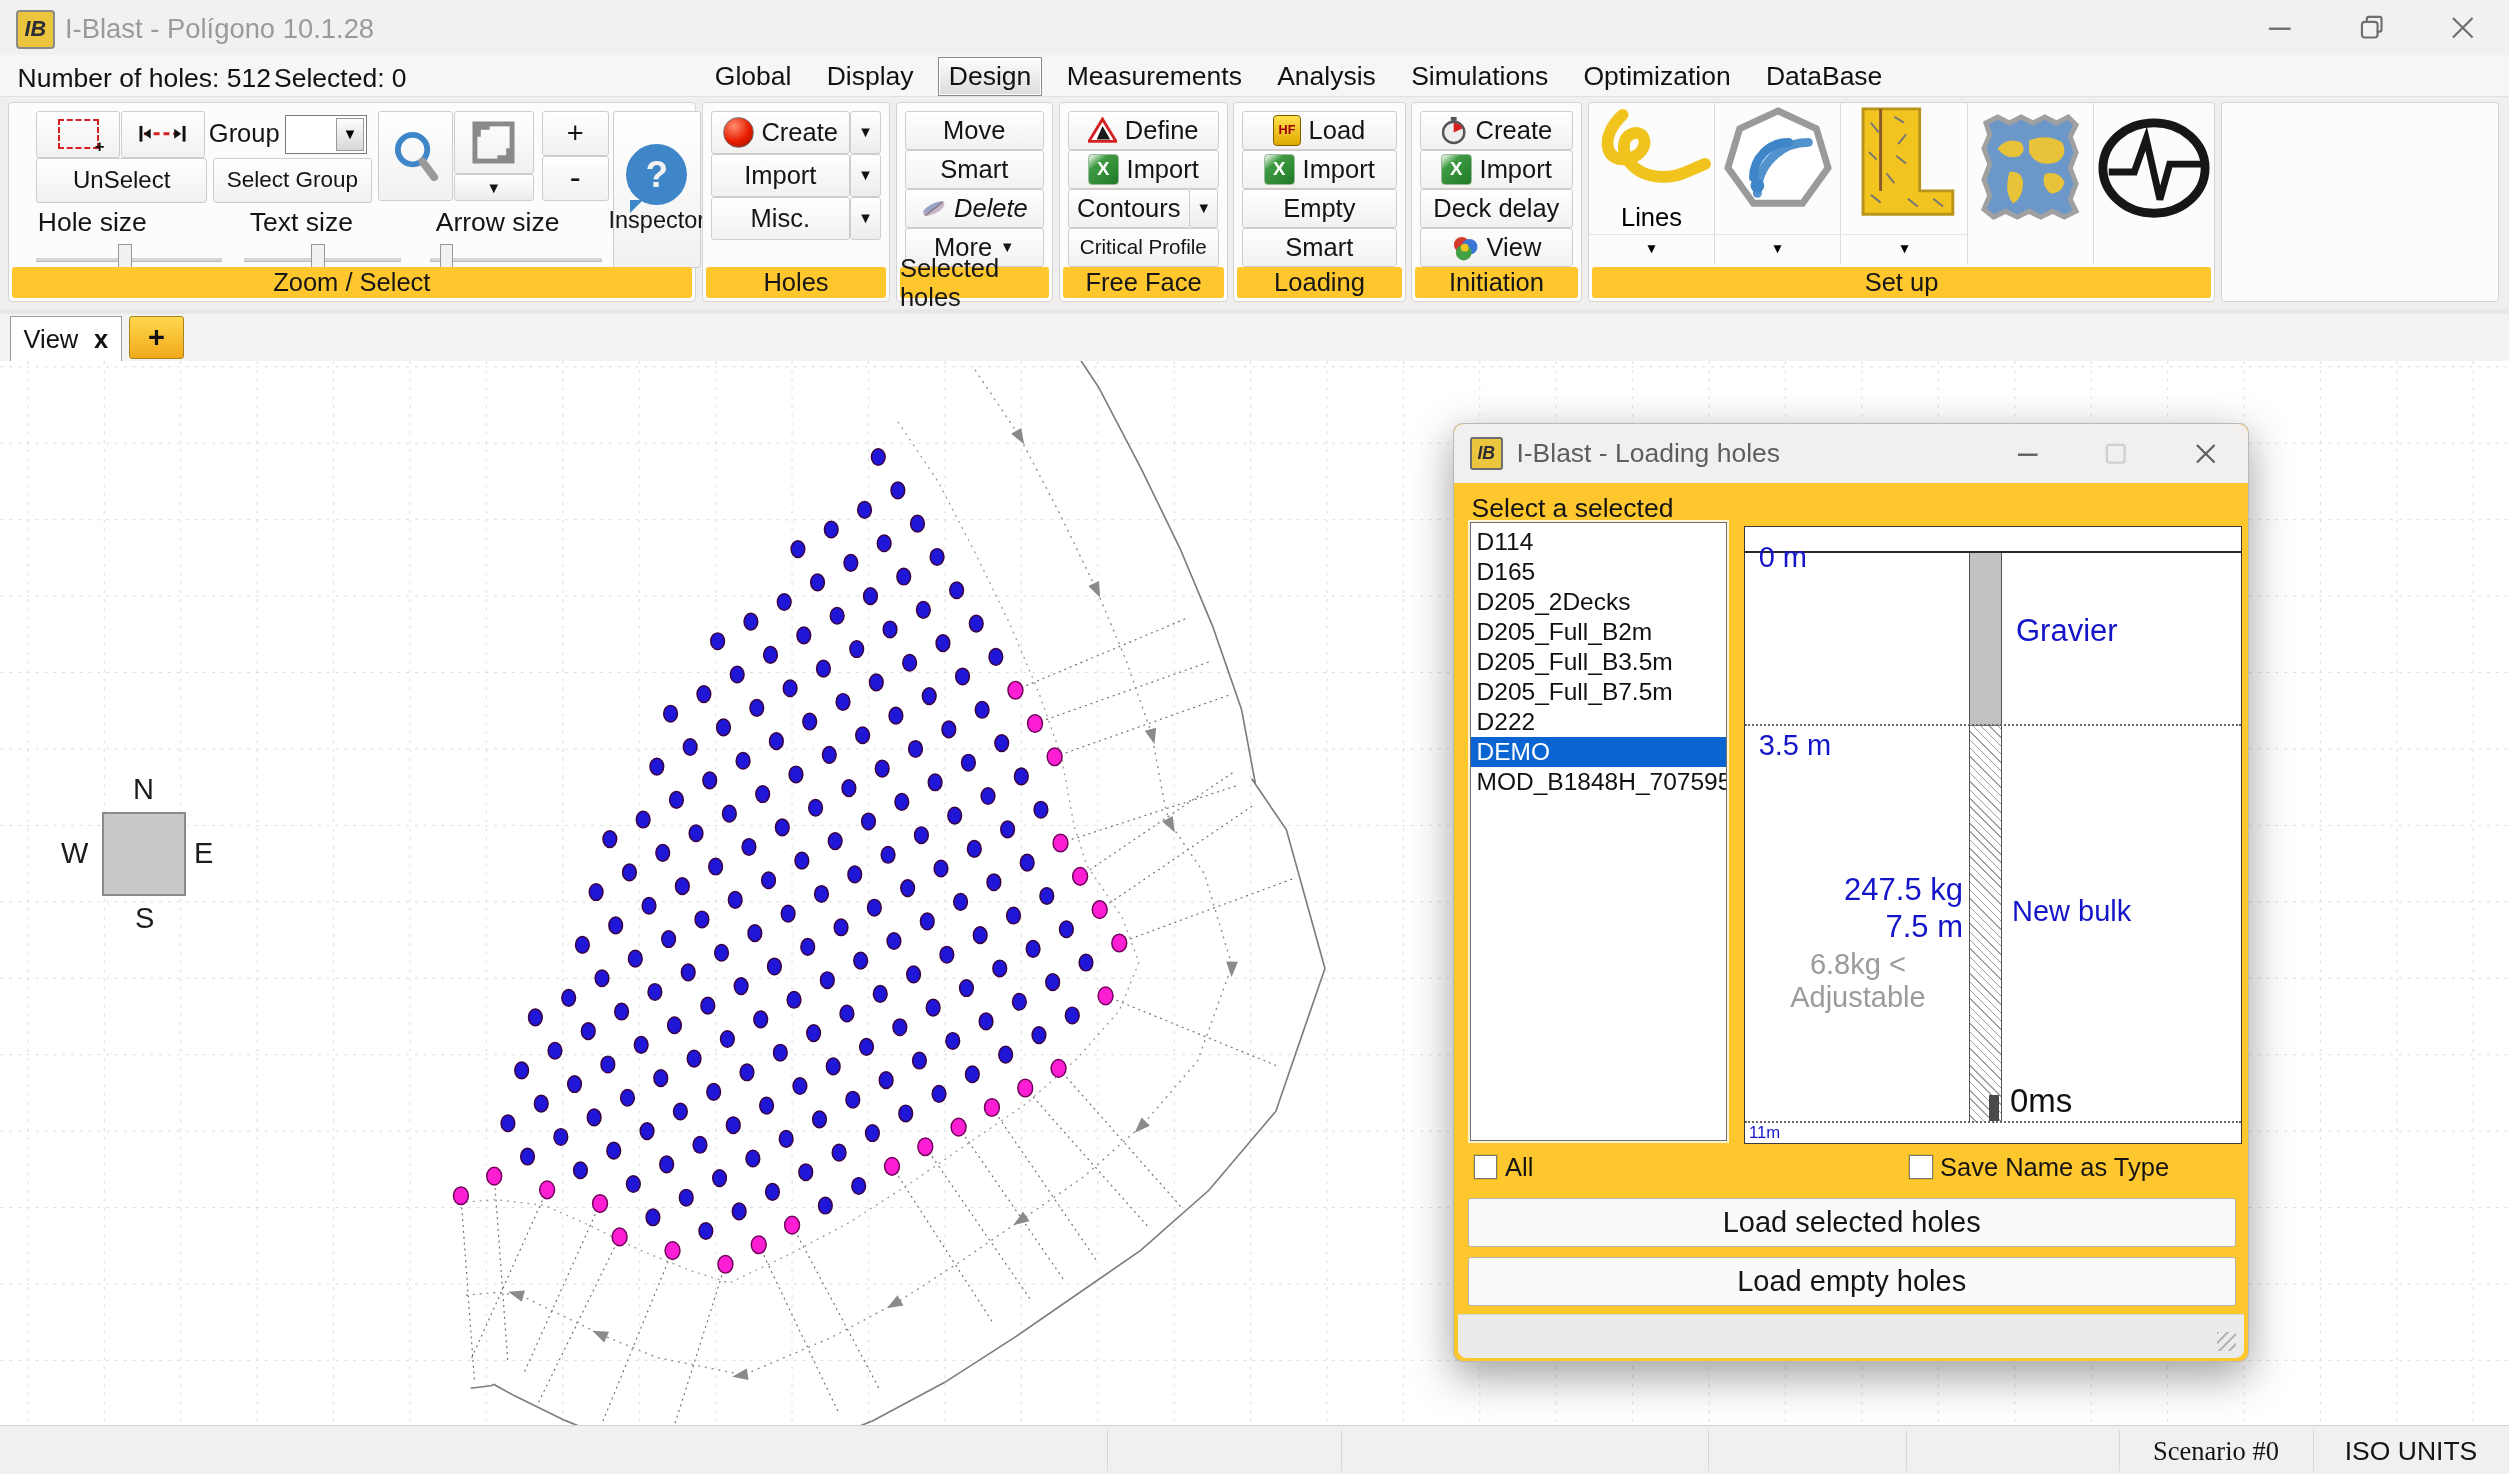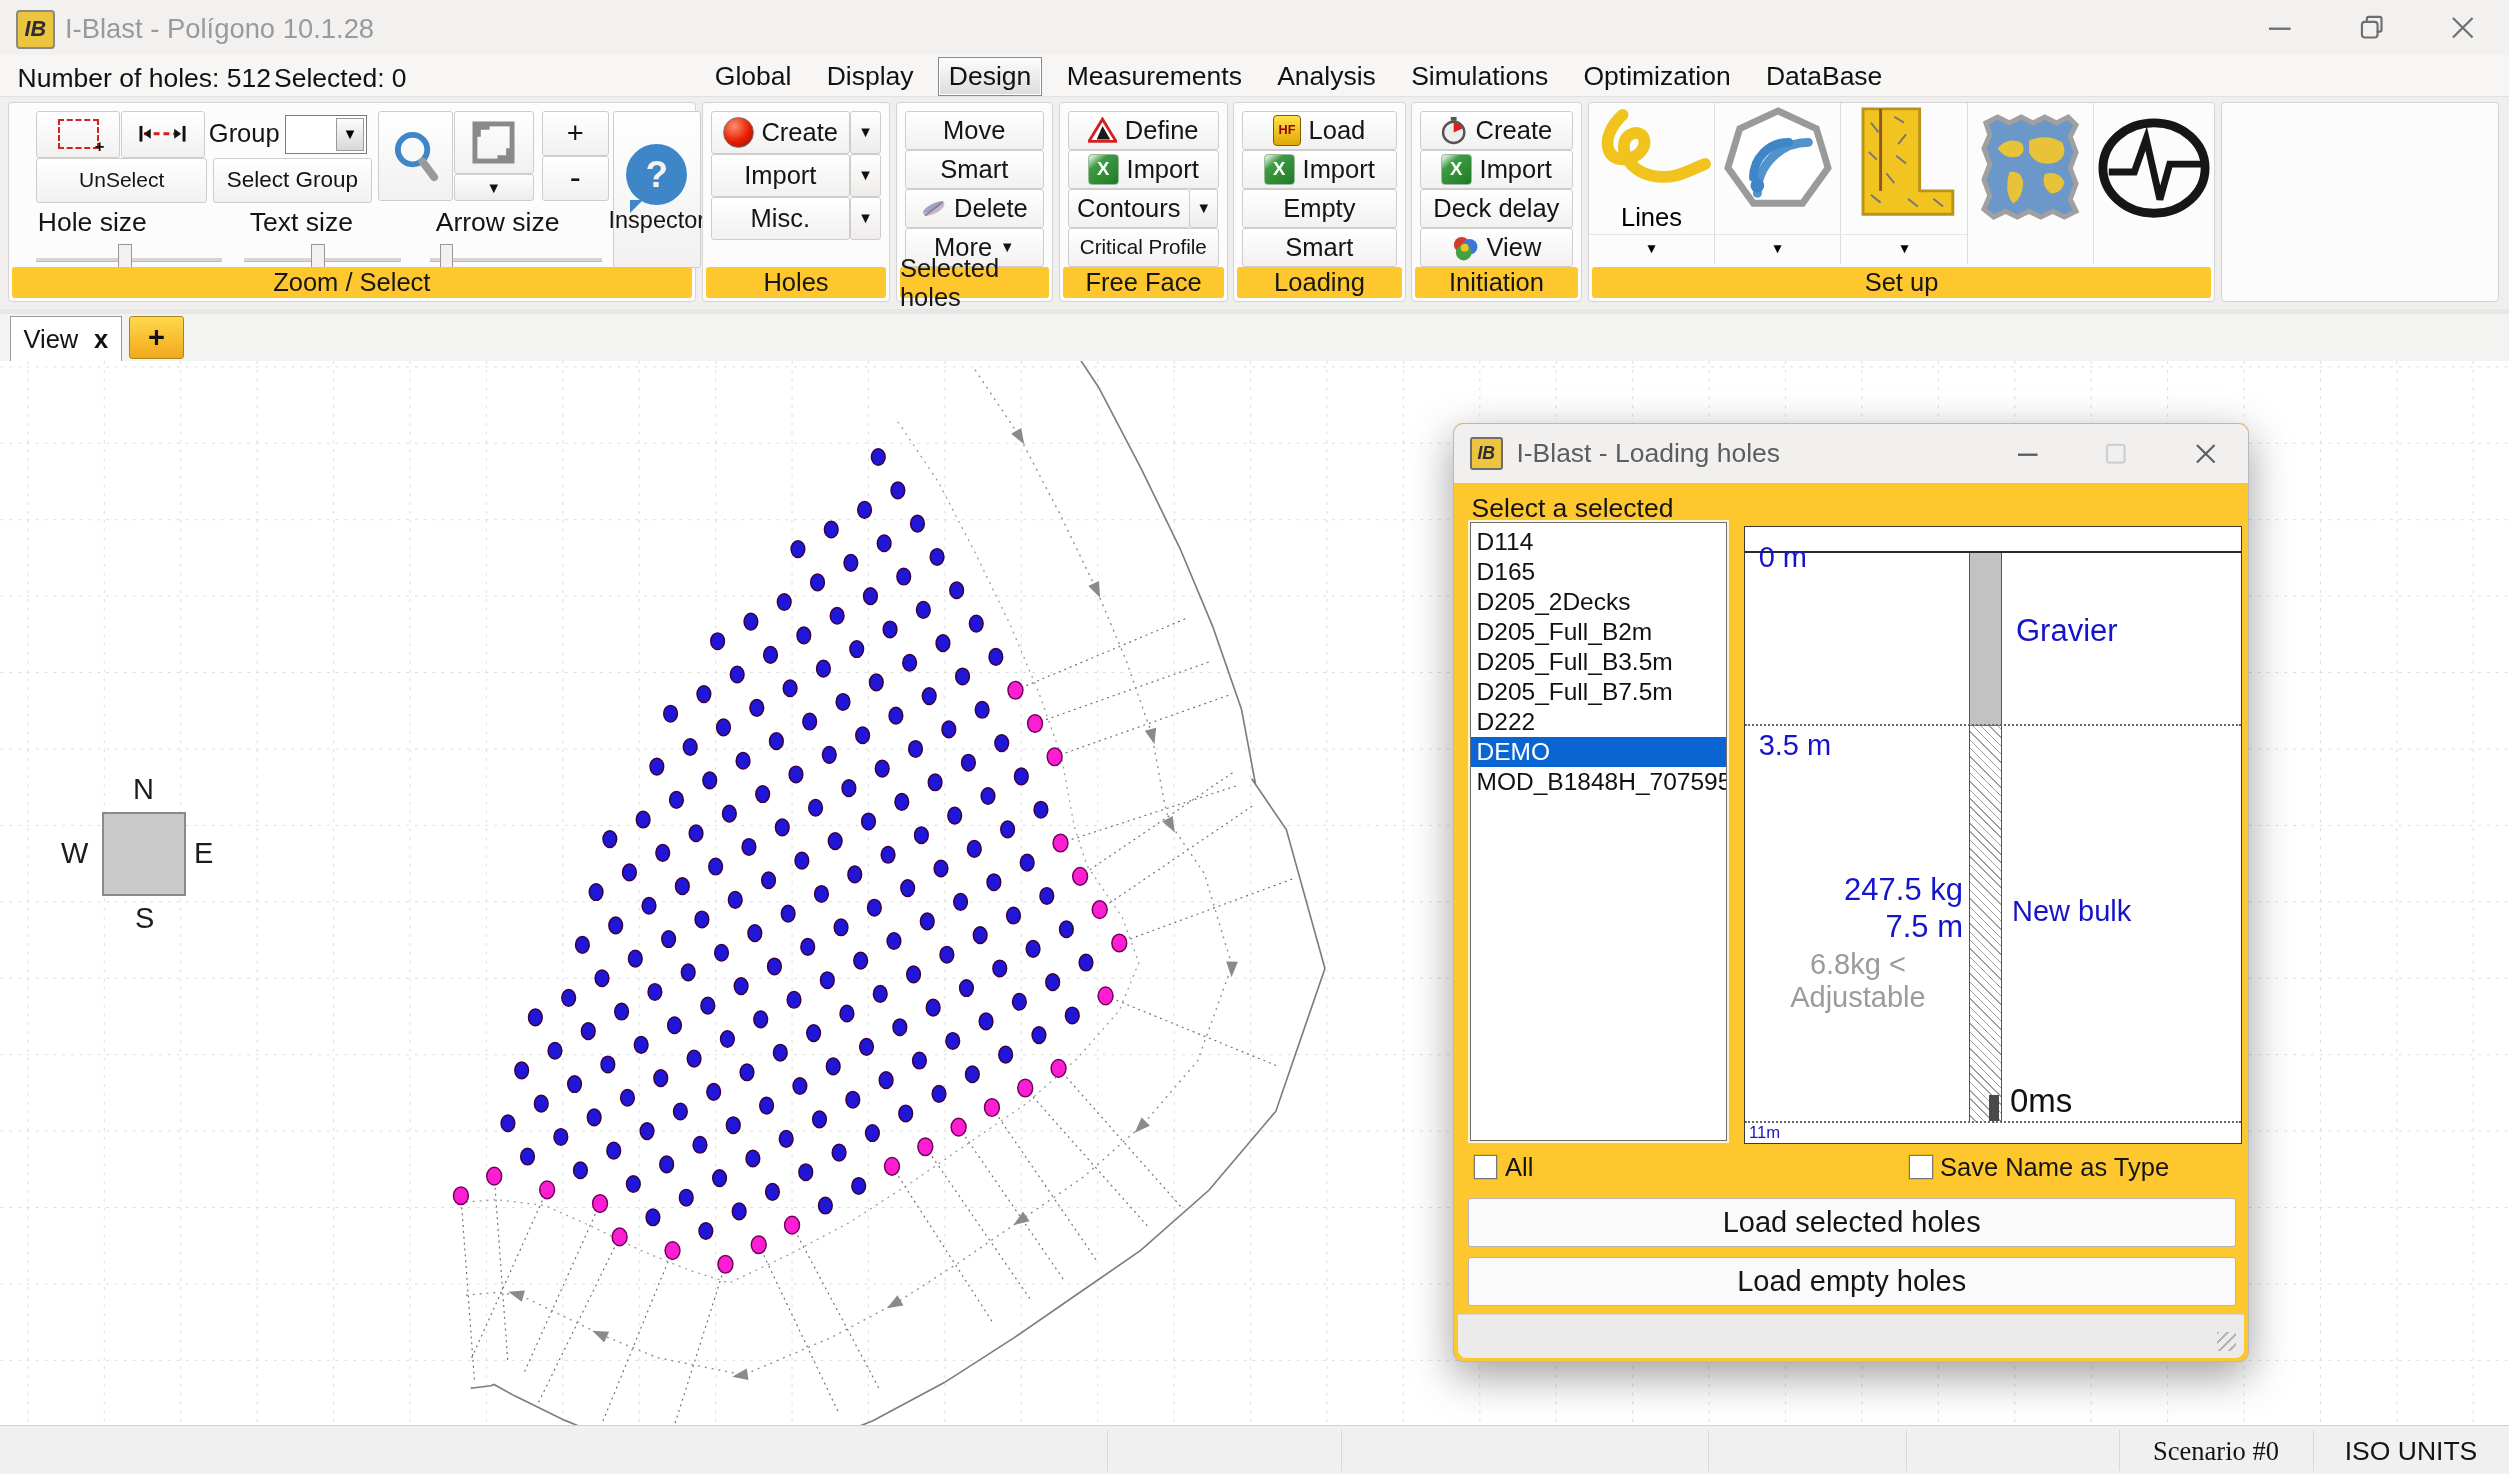--- a/index.html
+++ b/index.html
@@ -156,21 +156,21 @@
         </svg>
       </div>
     <div class="arrowbtn" style="left:445px;top:71px;width:78px;height:25.5px;">▼</div>
     <div class="btn" style="left:533px;top:7.8px;width:65px;height:43px;font-size:29px;">+</div>
     <div class="btn" style="left:533px;top:53px;width:65px;height:43px;font-size:33px;">-</div>
     <div class="btn" style="left:604px;top:7.8px;width:86px;height:155px;flex-direction:column;gap:2px;">
       <span style="width:61px;height:61px;border-radius:50%;background:#3f86c8;color:#f2f2f2;font-size:37px;font-weight:bold;display:flex;align-items:center;justify-content:center;position:relative;">?
         <i style="position:absolute;left:3.9px;bottom:-7.8px;width:0;height:0;border-left:13.7px solid #3f86c8;border-bottom:13.7px solid transparent;"></i></span>
       <span style="font-size:23.5px;">Inspector</span>
       </div>
-    <div class="btn" style="left:27.4px;top:55px;width:169px;height:43px;font-size:21px;">UnSelect</div>
+    <div class="btn" style="left:27.4px;top:55px;width:169px;height:43px;font-size:24px;">UnSelect</div>
     <div class="btn" style="left:204px;top:55px;width:157px;height:43px;font-size:22.5px;">Select Group</div>
     <div class="slider-label" style="left:29px;top:104px;">Hole size</div>
     <div class="slider-label" style="left:241px;top:104px;">Text size</div>
     <div class="slider-label" style="left:427px;top:104px;">Arrow size</div>
     <div class="slider-track" style="left:27.4px;top:155px;width:186px;">
         <div class="slider-thumb" style="left:82px;"></div>
       </div>
     <div class="slider-track" style="left:235px;top:155px;width:157px;">
         <div class="slider-thumb" style="left:67px;"></div>
       </div>
@@ -189,21 +189,21 @@
     <div class="btn" style="left:7.8px;top:51px;width:137px;height:41px;">Import</div>
     <div class="arrowbtn" style="left:147px;top:51px;width:29px;height:41px;">▼</div>
     <div class="btn" style="left:7.8px;top:94px;width:137px;height:41px;">Misc.</div>
     <div class="arrowbtn" style="left:147px;top:94px;width:29px;height:41px;">▼</div>
     <div class="grouplabel">Holes</div>
   </div>
 
   <div class="group" style="left:896px;width:155px;">
     <div class="btn" style="left:7.8px;top:7.8px;width:137px;height:37px;">Move</div>
     <div class="btn" style="left:7.8px;top:47px;width:137px;height:37px;">Smart</div>
-    <div class="btn" style="left:7.8px;top:86px;width:137px;height:37px;">
+    <div class="btn" style="left:7.8px;top:86px;width:137px;height:37px;font-style:italic;">
       <svg width="25.5" height="19.6" viewBox="0 0 26 20">
           <g transform="rotate(-28 13 10)">
         <ellipse cx="13" cy="10" rx="12" ry="5" fill="#c8b8c8"></ellipse>
             <ellipse cx="13" cy="8" rx="11" ry="3" fill="#9aa6c8"></ellipse>
         <line x1="2" y1="12" x2="25" y2="8" stroke="#8a7a8a" stroke-width="1.5"></line>
           </g>
         </svg>
       <span>Delete</span>
       </div>
     <div class="btn" style="left:7.8px;top:125px;width:137px;height:37px;">

